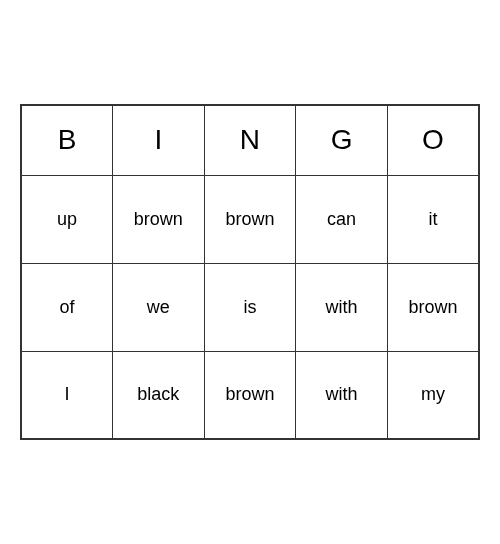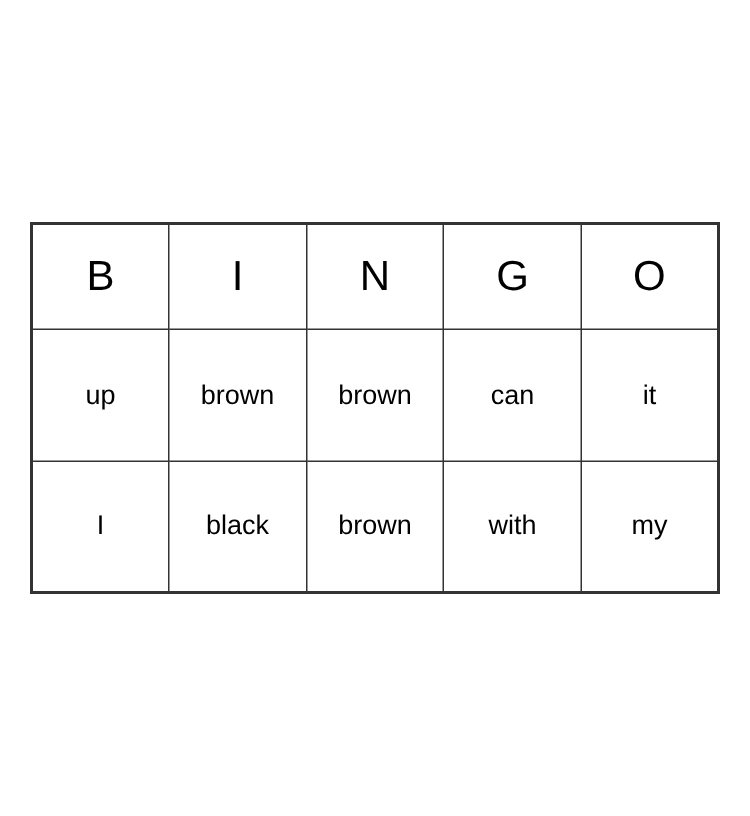--- a/index.html
+++ b/index.html
@@ -57,20 +57,27 @@
   <tbody>
 
   <tr>
         <td>up</td>
         <td>brown</td>
         <td>brown</td>
         <td>can</td>
         <td>it</td>
       </tr>
       <tr>
+        <td>of</td>
+        <td>we</td>
+        <td>is</td>
+        <td>with</td>
+        <td>brown</td>
+      </tr>
+      <tr>
         <td>I</td>
         <td>black</td>
         <td>brown</td>
         <td>with</td>
         <td>my</td>
       </tr>
     </tbody>
 </table>
 
 </body></html>

